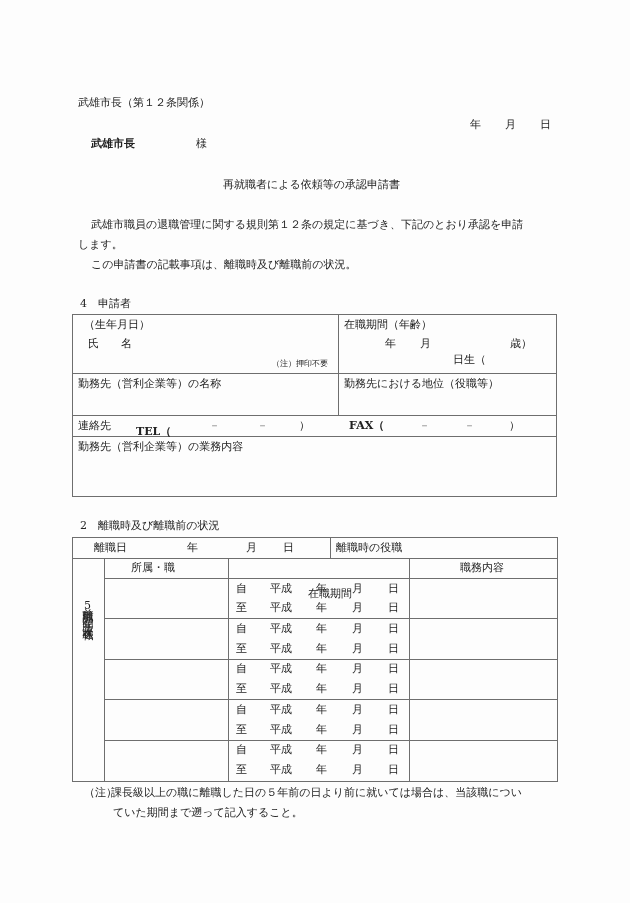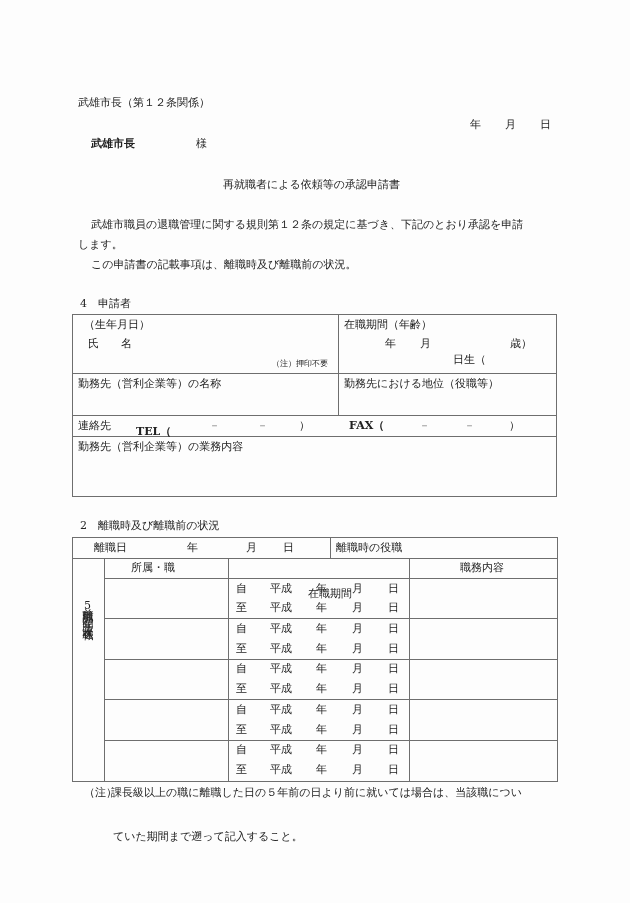--- a/index.html
+++ b/index.html
@@ -201,13 +201,13 @@
       <span style="left:80px">年</span>
       <span style="left:116px">月</span>
       <span style="left:152px">日</span>
     </div>
     <div style="position:absolute;left:411px;top:742px;width:145px;height:38px;"></div>
   </div>
 </div>
 
 <div class="abs" style="left:84px;top:786px;">（注）</div>
 <div class="abs" style="left:111px;top:786px;">課長級以上の職に離職した日の５年前の日より前に就いては場合は、当該職につい</div>
-<div class="abs" style="left:113px;top:830px;">ていた期間まで遡って記入すること。</div>
+<div class="abs" style="left:113px;top:806px;">ていた期間まで遡って記入すること。</div>
 
 </body></html>

